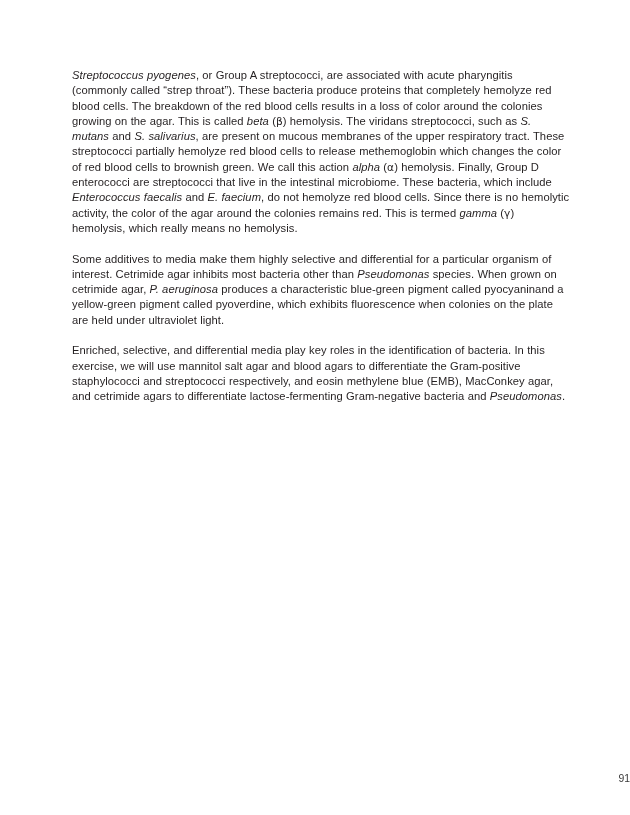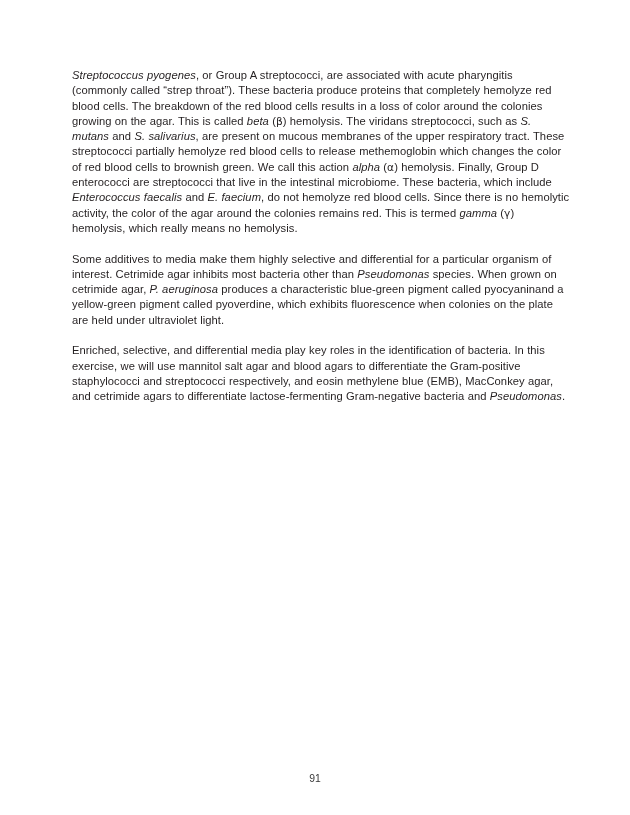--- a/index.html
+++ b/index.html
@@ -48,21 +48,21 @@
   .greek {
     font-style: normal;
     font-family: "DejaVu Sans", sans-serif;
     font-size: 10.6px;
   }
   .pagenum {
     position: absolute;
     left: 0;
     top: 772px;
     width: 630px;
-    text-align: center;
+    text-align: right;
     font-size: 10.4px;
     line-height: 13px;
     color: #3a3a3a;
     font-family: "Liberation Sans", sans-serif;
   }
 </style>
 </head>
 <body>
 
 <div class="page">

